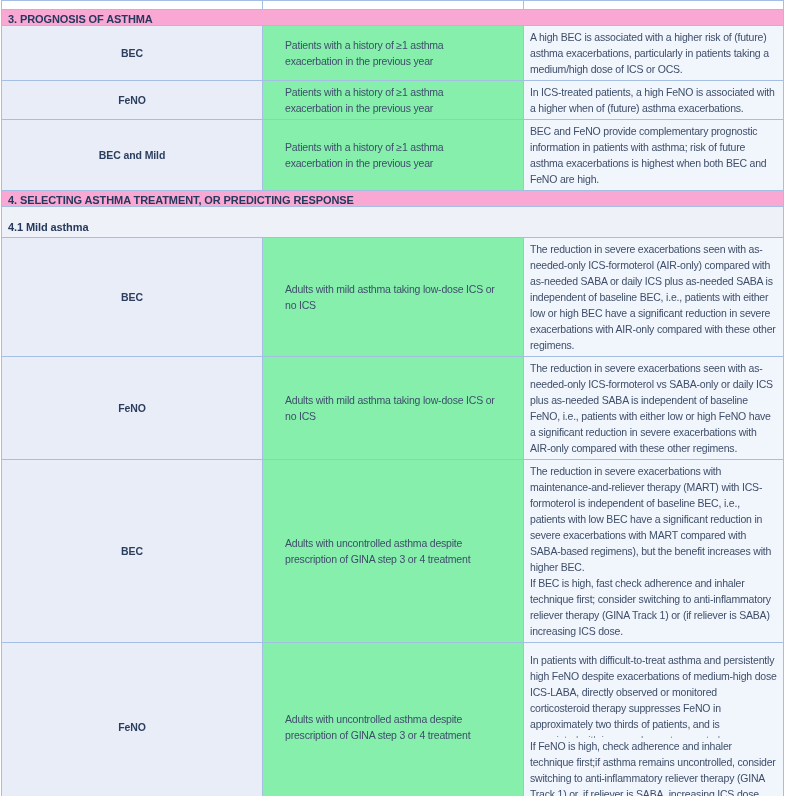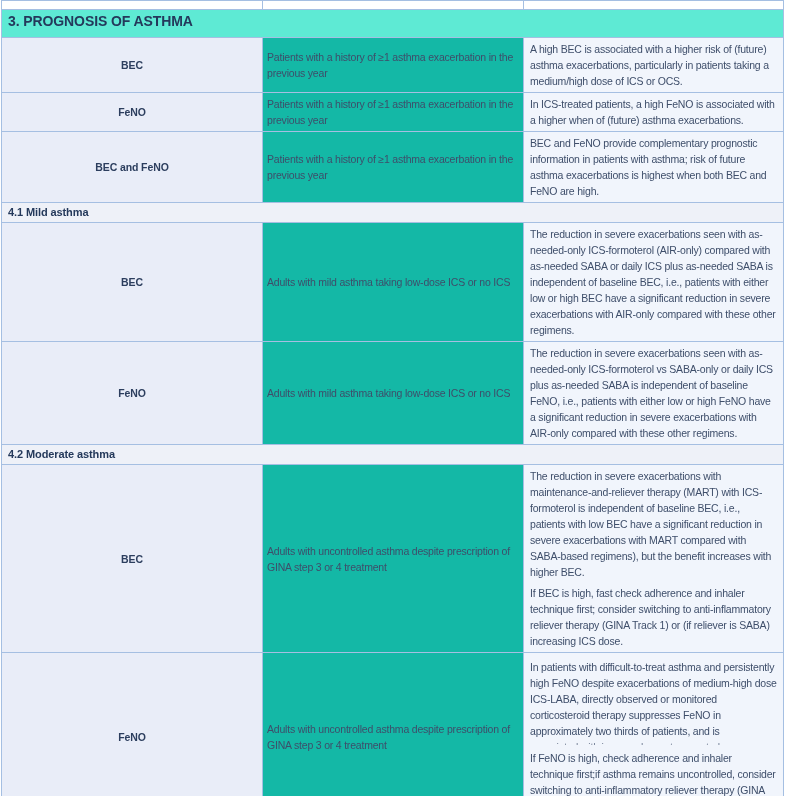--- a/index.html
+++ b/index.html
@@ -18,63 +18,63 @@
     margin-left: 1px;
   }
   table.gina td {
     border: 1px solid #a5bfe2;
     overflow: hidden;
   }
   
   tr.partial-top td { background: #ffffff; height: 8px; padding: 0; }
   
   tr.section td {
-    background: #5eead4;
+    background: #f9a8d4;
     color: #24395b;
-    font-size: 14px;
+    font-size: 11px;
     font-weight: bold;
-    padding: 3px 6px 8px 6px;
+    padding: 3px 6px 0 6px;
     letter-spacing: -0.1px;
   }
   tr.subsection td {
     background: #eef1f8;
     color: #24395b;
     font-size: 11px;
     font-weight: bold;
-    padding: 3px 6px 4px 6px;
+    padding: 14px 6px 4px 6px;
     letter-spacing: -0.1px;
   }
   
   td.c1 {
     background: #e9edf8;
     text-align: center;
     vertical-align: middle;
     font-weight: bold;
     font-size: 10.5px;
     color: #2c3e5e;
     letter-spacing: -0.1px;
   }
   td.c2 {
-    background: #14b8a6;
+    background: #86efac;
     vertical-align: middle;
-    padding: 2px 4px;
+    padding: 2px 22px;
   }
   td.c3 {
     background: #f1f5fc;
     vertical-align: middle;
     padding: 3px 6px;
   }
   .body-text, td.c2, td.c3 {
     font-size: 10.5px;
     line-height: 16px;
     color: #3e4e6a;
     letter-spacing: -0.2px;
   }
   td.c3 p { margin: 0; }
-  td.c3 p.p2 { margin-top: 5px; }
+  td.c3 p.p2 { }
   .clipped-line {
     height: 6px;
     overflow: hidden;
     opacity: 0.7;
     white-space: nowrap;
   }
 </style>
 </head>
 <body>
 
@@ -107,50 +107,50 @@
 
     <tr style="height:34px">
       <td class="c1">FeNO</td>
       <td class="c2">Patients with a history of ≥1 asthma exacerbation in the previous year</td>
       <td class="c3">
             <p>In ICS-treated patients, a high FeNO is associated with a higher when of (future) asthma exacerbations.</p>
           </td>
     </tr>
 
     <tr style="height:66px">
-      <td class="c1">BEC and FeNO</td>
+      <td class="c1">BEC and Mild</td>
       <td class="c2">Patients with a history of ≥1 asthma exacerbation in the previous year</td>
       <td class="c3">
             <p>BEC and FeNO provide complementary prognostic information in patients with asthma; risk of future asthma exacerbations is highest when both BEC and FeNO are high.</p>
           </td>
     </tr>
 
+    <tr class="section">
+      <td colspan="3">4. SELECTING ASTHMA TREATMENT, OR PREDICTING RESPONSE</td>
+    </tr>
     <tr class="subsection">
       <td colspan="3">4.1 Mild asthma</td>
     </tr>
 
     <tr style="height:108px">
       <td class="c1">BEC</td>
       <td class="c2">Adults with mild asthma taking low-dose ICS or no ICS</td>
       <td class="c3">
             <p>The reduction in severe exacerbations seen with as-needed-only ICS-formoterol (AIR-only) compared with as-needed SABA or daily ICS plus as-needed SABA is independent of baseline BEC, i.e., patients with either low or high BEC have a significant reduction in severe exacerbations with AIR-only compared with these other regimens.</p>
           </td>
     </tr>
 
     <tr style="height:99px">
       <td class="c1">FeNO</td>
       <td class="c2">Adults with mild asthma taking low-dose ICS or no ICS</td>
       <td class="c3">
             <p>The reduction in severe exacerbations seen with as-needed-only ICS-formoterol vs SABA-only or daily ICS plus as-needed SABA is independent of baseline FeNO, i.e., patients with either low or high FeNO have a significant reduction in severe exacerbations with AIR-only compared with these other regimens.</p>
           </td>
     </tr>
 
-    <tr class="subsection">
-      <td colspan="3">4.2 Moderate asthma</td>
-    </tr>
 
     <tr style="height:160px">
       <td class="c1">BEC</td>
       <td class="c2">Adults with uncontrolled asthma despite prescription of GINA step 3 or 4 treatment</td>
       <td class="c3">
         <p>The reduction in severe exacerbations with maintenance-and-reliever therapy (MART) with ICS-formoterol is independent of baseline BEC, i.e., patients with low BEC have a significant reduction in severe exacerbations with MART compared with SABA-based regimens), but the benefit increases with higher BEC.</p>
         <p class="p2">If BEC is high, fast check adherence and inhaler technique first; consider switching to anti-inflammatory reliever therapy (GINA Track 1) or (if reliever is SABA) increasing ICS dose.</p>
       </td>
     </tr>
 

